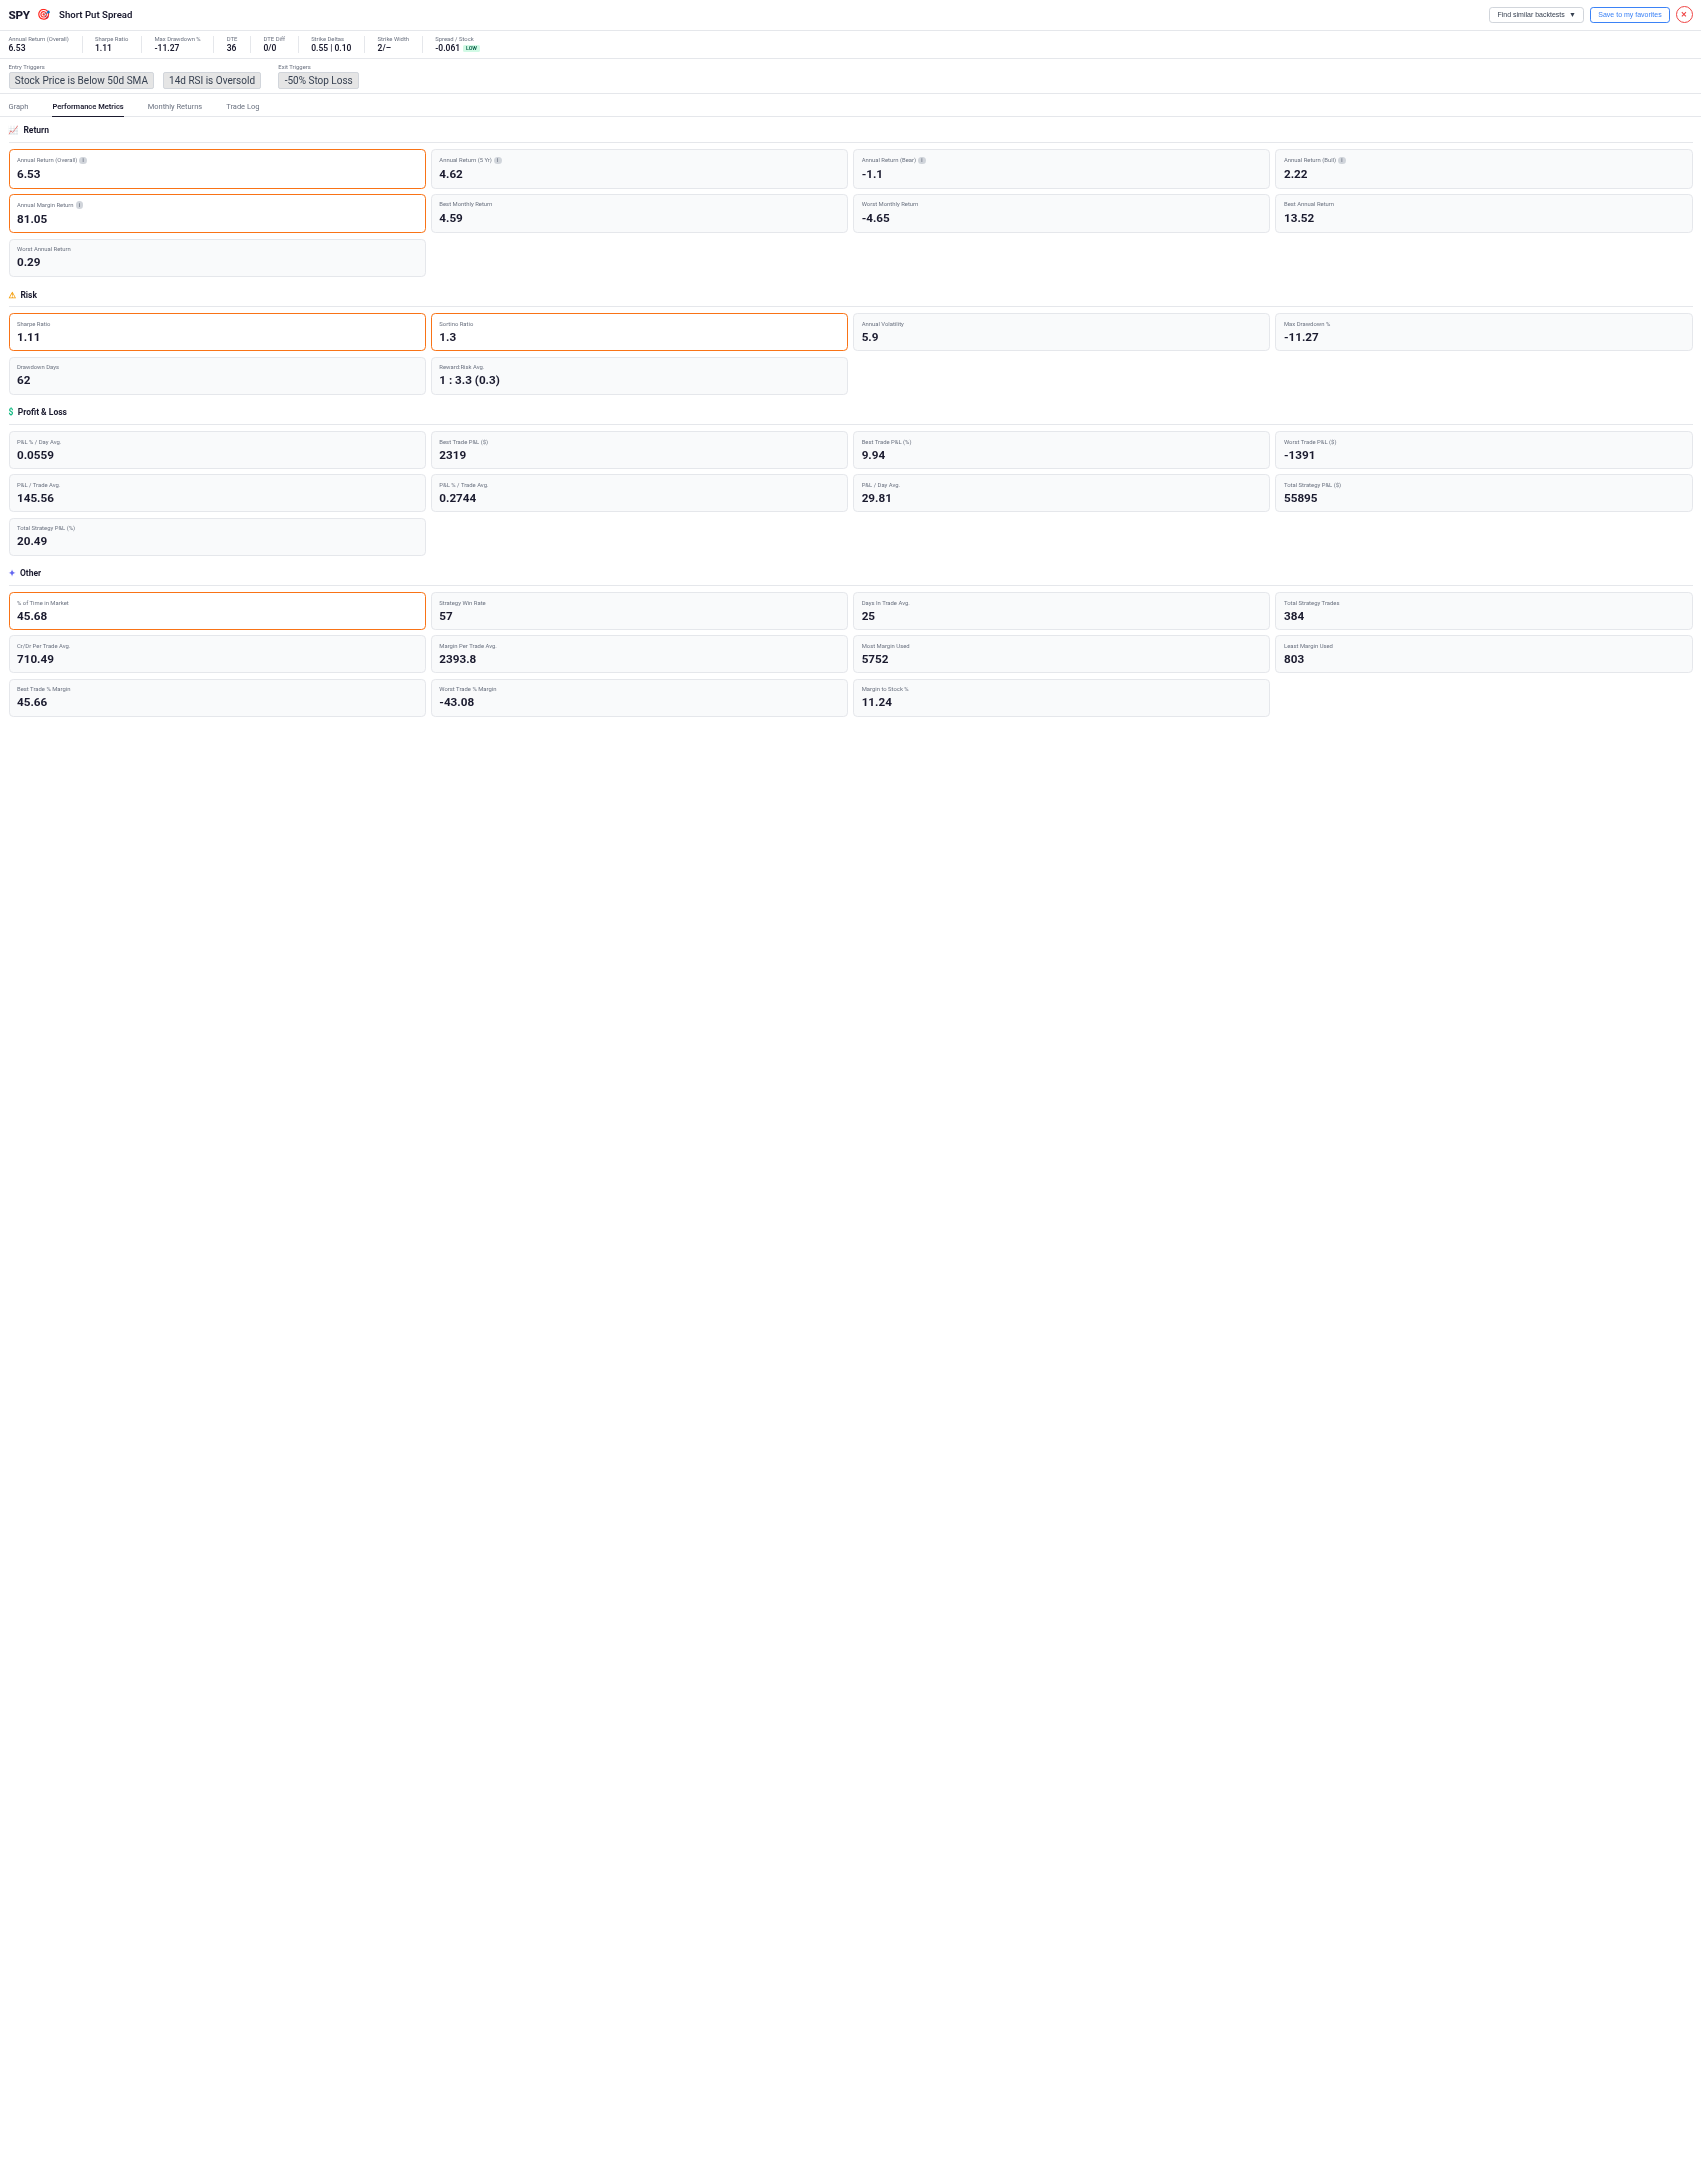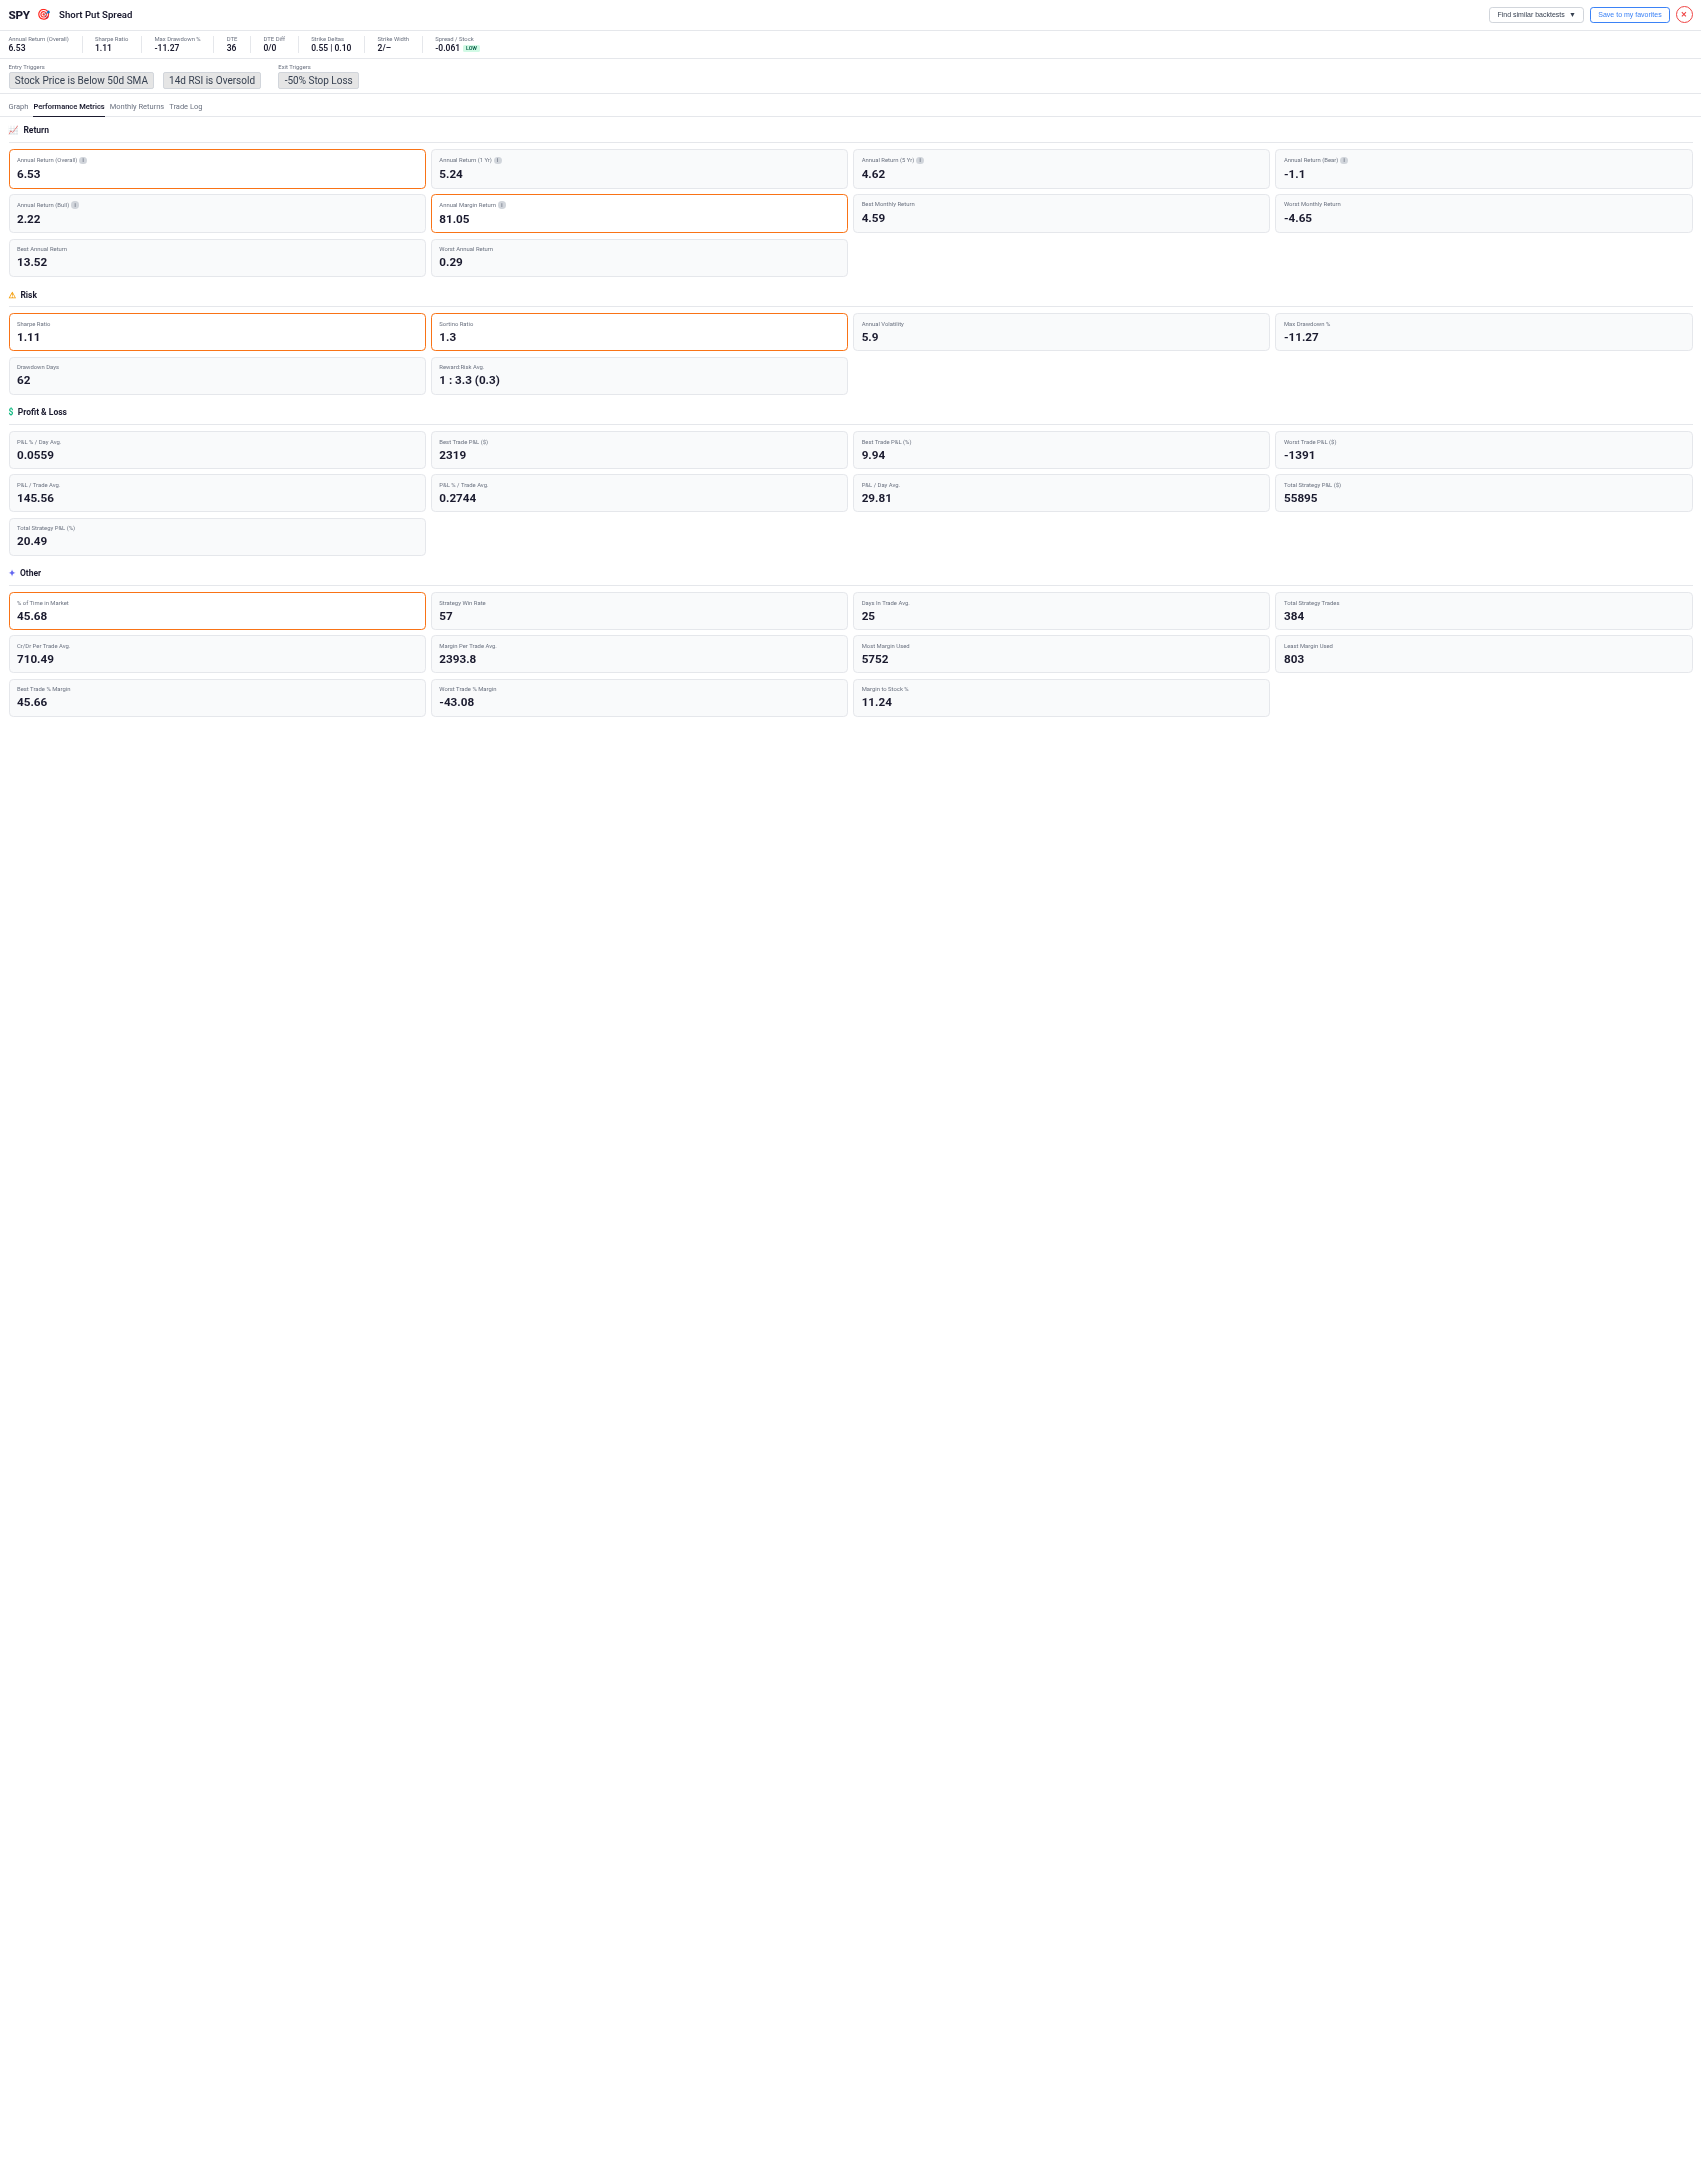--- a/index.html
+++ b/index.html
@@ -140,21 +140,21 @@
       margin-bottom: 2.1px;
     }
     .triggers-wrapper {
       display: flex;
       gap: 17px;
     }
     .tabs {
       display: flex;
       padding: 0 8.5px;
       border-bottom: 1.1px solid #e5e7eb;
-      gap: 5px;
+      gap: 24px;
       margin-top: 2.1px;
     }
     .tab {
       padding: 5.3px 0;
       font-size: 7.5px;
       color: #6b7280;
       cursor: pointer;
       border-bottom: 1.1px solid transparent;
       margin-bottom: -1.1px;
     }
@@ -321,24 +321,20 @@
         <span class="section-icon return">📈</span>
         <span>Return</span>
       </div>
       <hr class="divider">
       <div class="metrics-grid">
         <div class="metric-card highlighted">
           <div class="card-label">Annual Return (Overall)<span class="info-icon">i</span></div>
           <div class="card-value">6.53</div>
         </div>
         <div class="metric-card">
-          <div class="card-label">Annual Return (1 Yr)<span class="info-icon">i</span></div>
-          <div class="card-value">5.24</div>
-        </div>
-        <div class="metric-card">
           <div class="card-label">Annual Return (5 Yr)<span class="info-icon">i</span></div>
           <div class="card-value">4.62</div>
         </div>
         <div class="metric-card">
           <div class="card-label">Annual Return (Bear)<span class="info-icon">i</span></div>
           <div class="card-value">-1.1</div>
         </div>
         <div class="metric-card">
           <div class="card-label">Annual Return (Bull)<span class="info-icon">i</span></div>
           <div class="card-value">2.22</div>

